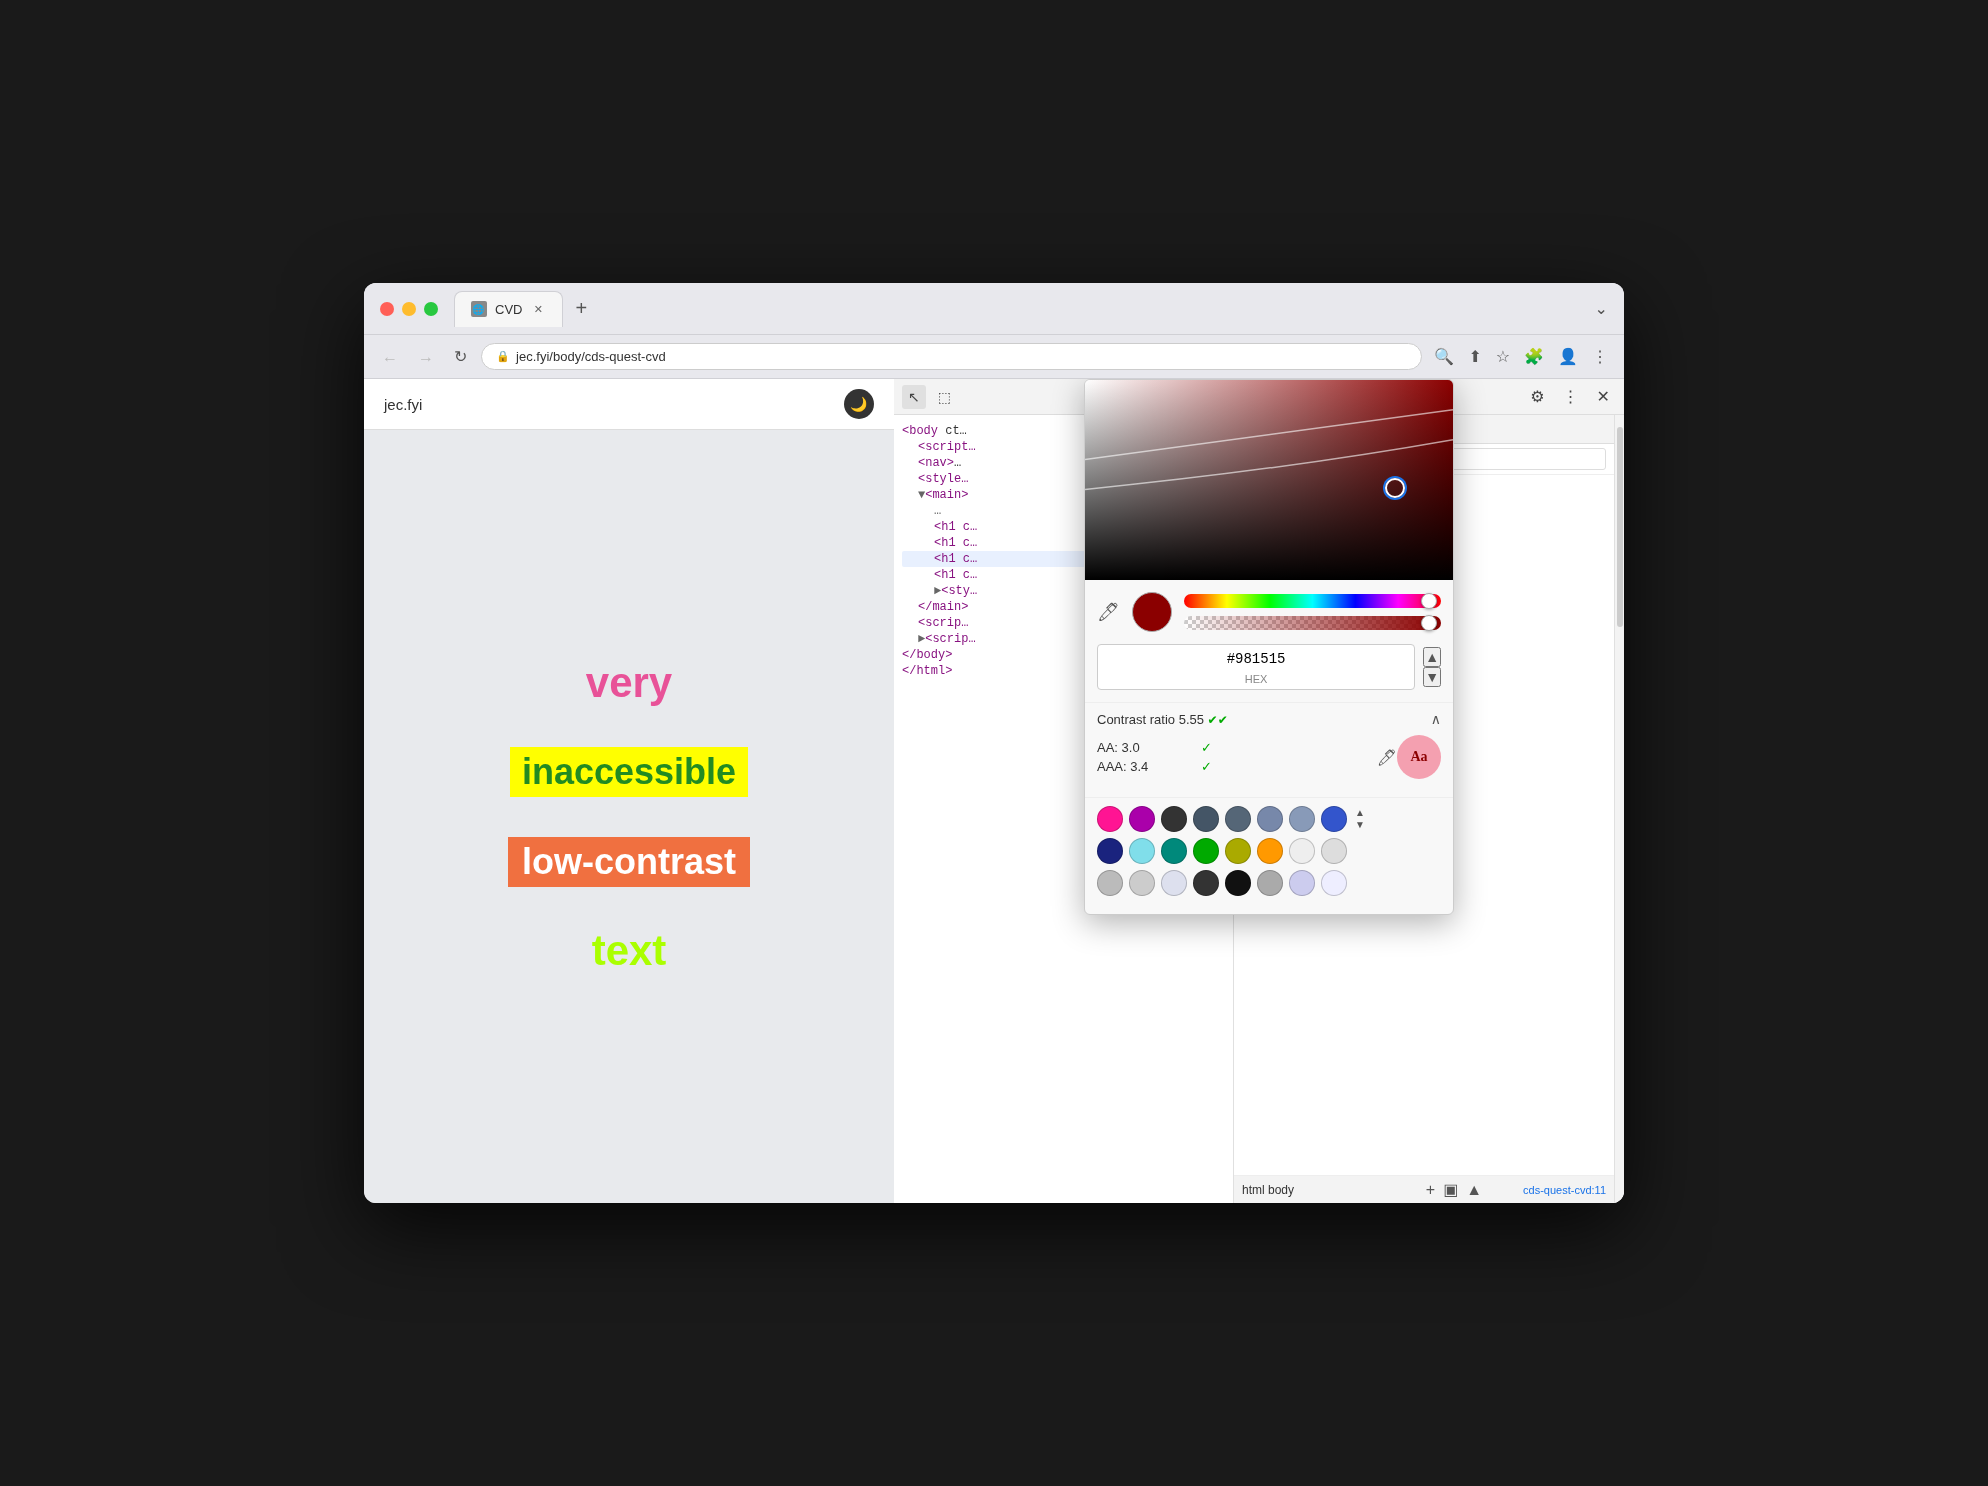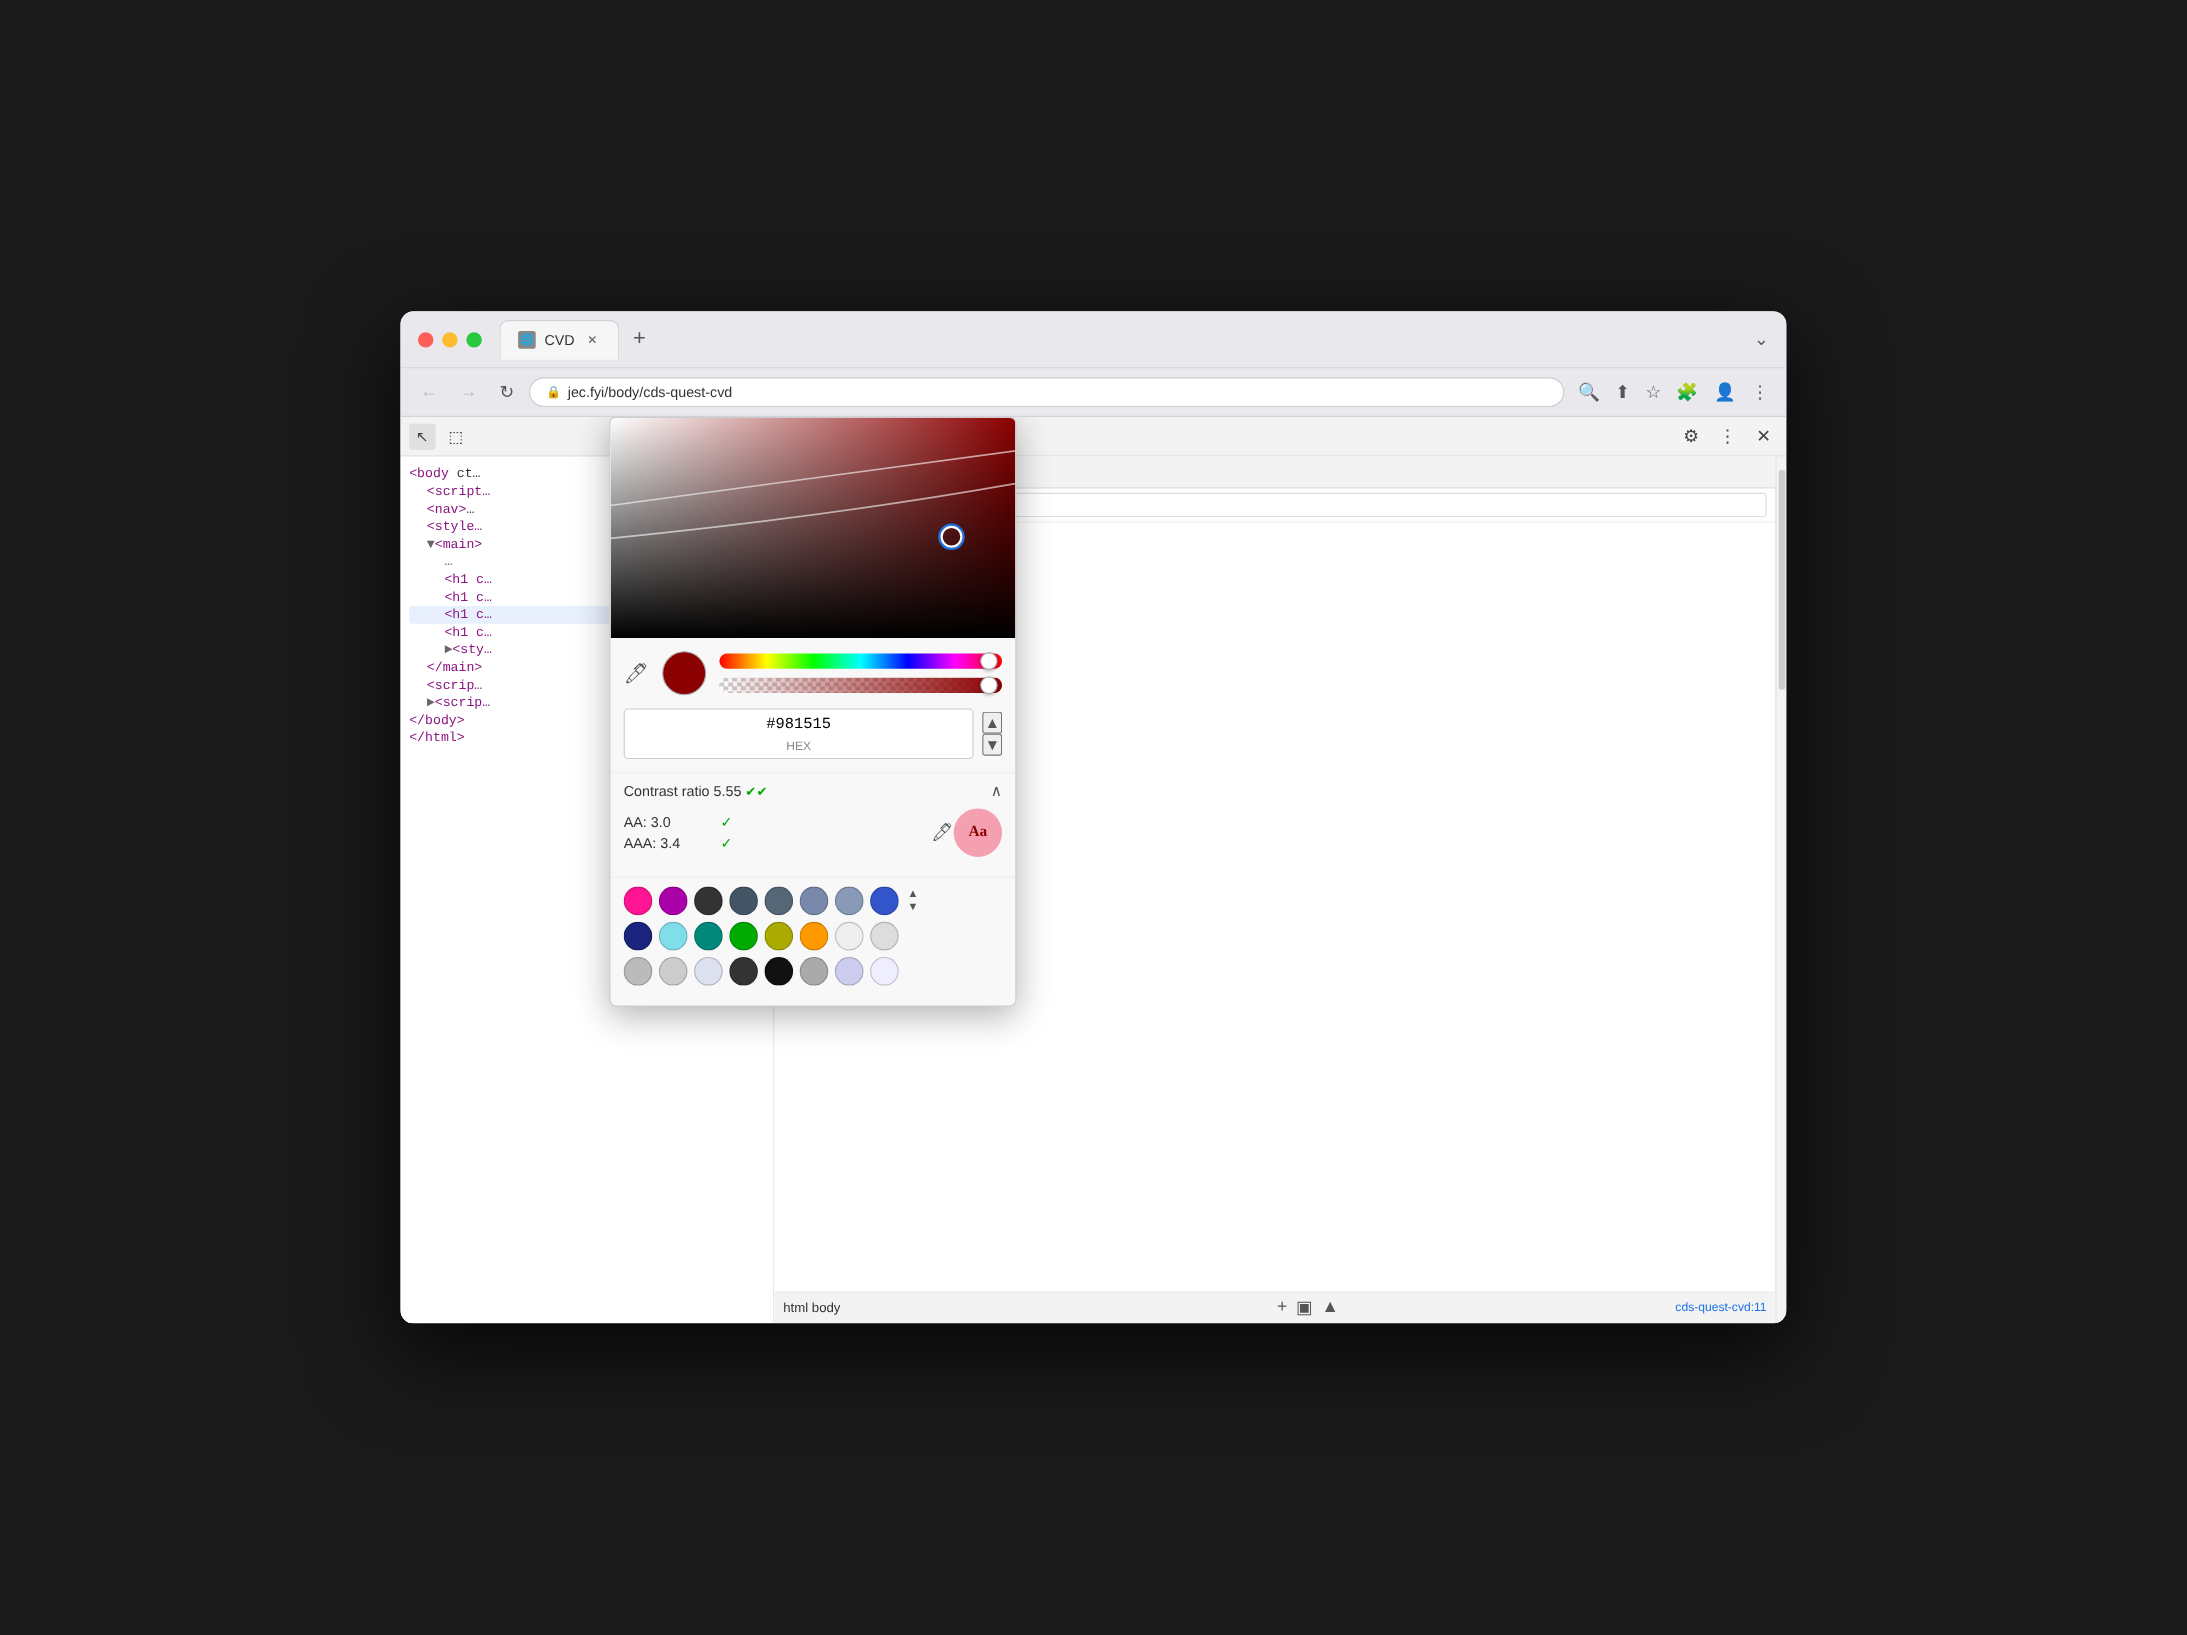--- a/index.html
+++ b/index.html
@@ -523,21 +523,21 @@
     }
     .cp-contrast-ratio {
       font-weight: 500;
     }
     .cp-check-green { color: #0a0; font-size: 12px; }
     .cp-chevron { font-size: 14px; color: #555; cursor: pointer; }
 
     .cp-wcag-row {
       display: flex;
       align-items: center;
-      gap: 8px;
+      gap: 24px;
       padding: 2px 0;
       font-size: 13px;
     }
     .cp-wcag-label { color: #333; min-width: 80px; }
     .cp-wcag-check { color: #0a0; }
     .cp-eyedropper2 {
       background: none;
       border: none;
       font-size: 16px;
       cursor: pointer;
@@ -651,20 +651,32 @@
       <button class="addr-icon-btn">⬆</button>
       <button class="addr-icon-btn">☆</button>
       <button class="addr-icon-btn">🧩</button>
       <button class="addr-icon-btn">👤</button>
       <button class="addr-icon-btn">⋮</button>
     </div>
   </div>
 
   <div class="browser-content">
 
+    <div class="page-content">
+      <div class="page-header">
+        <span class="site-name">jec.fyi</span>
+        <button class="moon-btn">🌙</button>
+      </div>
+      <div class="page-main">
+        <div class="word-very">very</div>
+        <div class="word-inaccessible">inaccessible</div>
+        <div class="word-lowcontrast">low-contrast</div>
+        <div class="word-text">text</div>
+      </div>
+    </div>
 
     <div class="devtools-panel">
 
       <div class="devtools-toolbar">
         <button class="dt-icon-btn active">↖</button>
         <button class="dt-icon-btn">⬚</button>
         <div class="dt-spacer"></div>
         <button class="dt-icon-btn dt-gear">⚙</button>
         <button class="dt-icon-btn dt-more">⋮</button>
         <button class="dt-icon-btn dt-close">✕</button>

